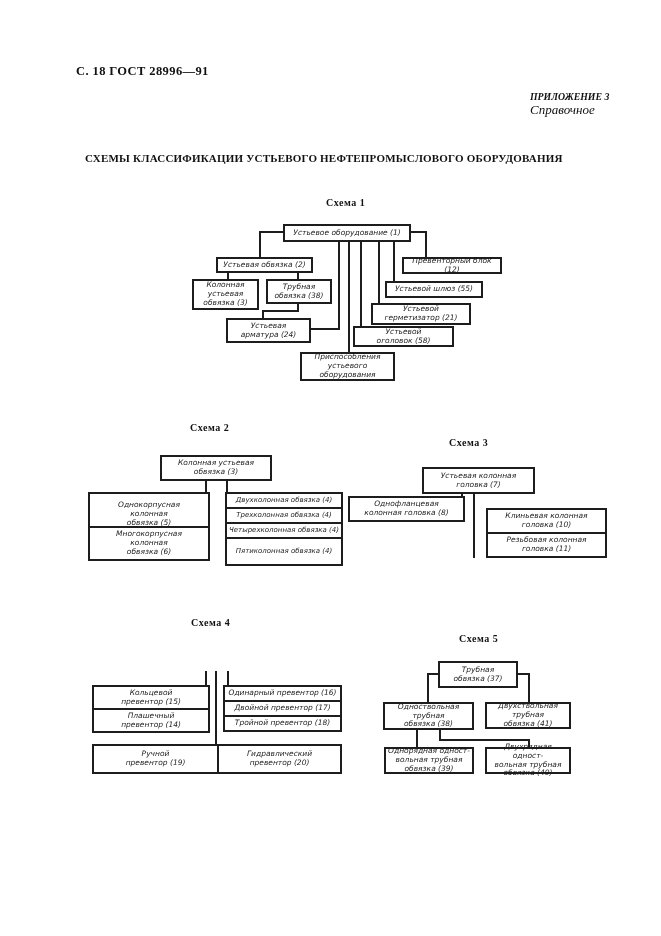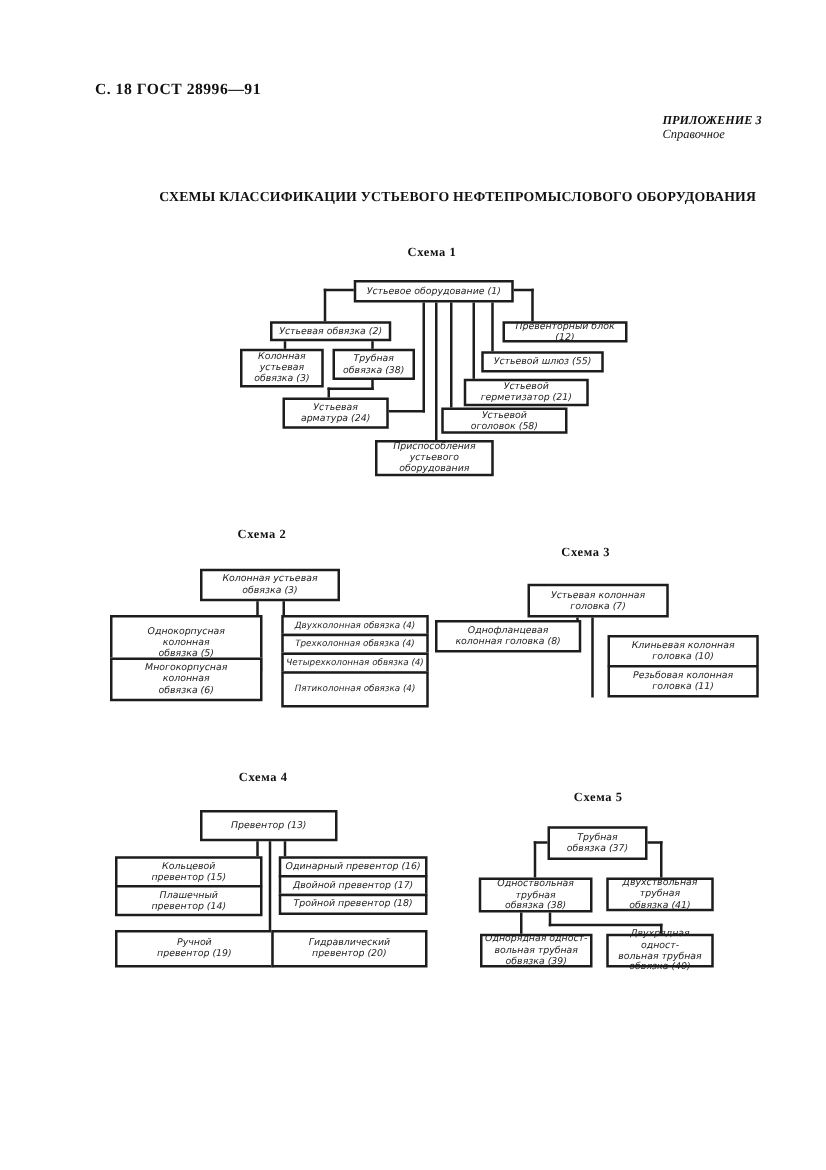--- a/index.html
+++ b/index.html
@@ -3,22 +3,22 @@
 <meta charset="utf-8">
 <style>
   html,body{margin:0;padding:0;background:#e8e8e8;}
   .page{position:relative;width:661px;height:936px;background:#ffffff;overflow:hidden;
         font-family:"DejaVu Sans",sans-serif;}
   .hdr-left{position:absolute;left:76px;top:64px;font:bold 12.5px/1.2 "Liberation Serif",serif;
         color:#111;letter-spacing:0.4px;}
   .appendix{position:absolute;left:530px;top:91px;color:#111;
         font-family:"Liberation Serif",serif;}
   .appendix .a1{font-style:italic;font-weight:bold;font-size:9.8px;line-height:1.15;}
-  .appendix .a2{font-style:italic;font-size:10px;line-height:1.2;}
-  .doc-title{position:absolute;left:85px;top:152px;width:520px;text-align:right;
+  .appendix .a2{font-style:italic;font-size:13px;line-height:1.2;}
+  .doc-title{position:absolute;left:85px;top:152px;width:520px;text-align:left;
         font:bold 11px/1.25 "Liberation Serif",serif;color:#111;letter-spacing:0.2px;}
   .st{position:absolute;font:bold 10px/1.2 "Liberation Serif",serif;color:#111;
         letter-spacing:0.5px;z-index:3;}
   .bx{position:absolute;box-sizing:border-box;border:2px solid #1d1d1d;background:#fff;
         color:#1d1d1d;font:italic 7.5px/1.18 "DejaVu Sans",sans-serif;
         display:flex;align-items:center;justify-content:center;text-align:center;
         white-space:pre-line;padding:0 1px;z-index:2;}
   .bx.xs{font-size:7px;}
   .ln{position:absolute;background:#1d1d1d;z-index:1;}
 </style>
@@ -100,21 +100,20 @@
   <div class="bx" style="left:486px;top:508px;width:121px;height:26px">Клиньевая колонная
 головка (10)</div>
   <div class="bx" style="left:486px;top:532px;width:121px;height:26px">Резьбовая колонная
 головка (11)</div>
 
   <div class="ln" style="left:461px;top:492px;width:2px;height:18px"></div>
   <div class="ln" style="left:473px;top:492px;width:2px;height:66px"></div>
 
   <div class="st" style="left:191px;top:617px">Схема 4</div>
 
-  <div class="bx" style="left:160px;top:648px;width:110px;height:25px">Превентор (13)</div>
   <div class="bx" style="left:92px;top:685px;width:118px;height:25px">Кольцевой
 превентор (15)</div>
   <div class="bx" style="left:92px;top:708px;width:118px;height:25px">Плашечный
 превентор (14)</div>
   <div class="bx" style="left:223px;top:685px;width:119px;height:17px">Одинарный превентор (16)</div>
   <div class="bx" style="left:223px;top:700px;width:119px;height:17px">Двойной превентор (17)</div>
   <div class="bx" style="left:223px;top:715px;width:119px;height:17px">Тройной превентор (18)</div>
   <div class="bx" style="left:92px;top:744px;width:127px;height:30px">Ручной
 превентор (19)</div>
   <div class="bx" style="left:217px;top:744px;width:125px;height:30px">Гидравлический

